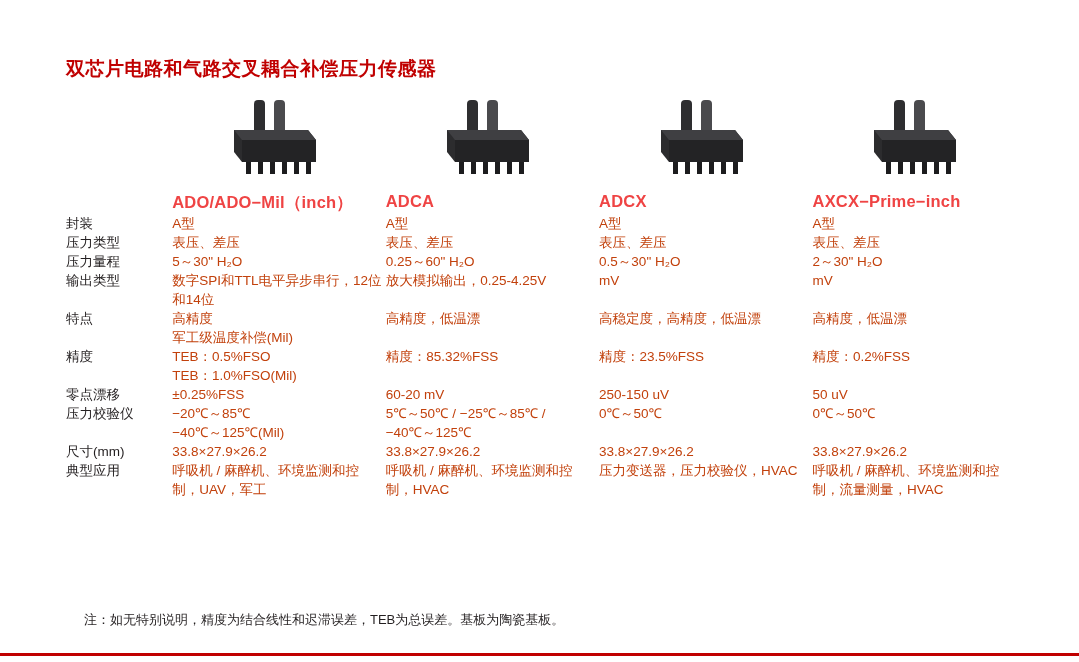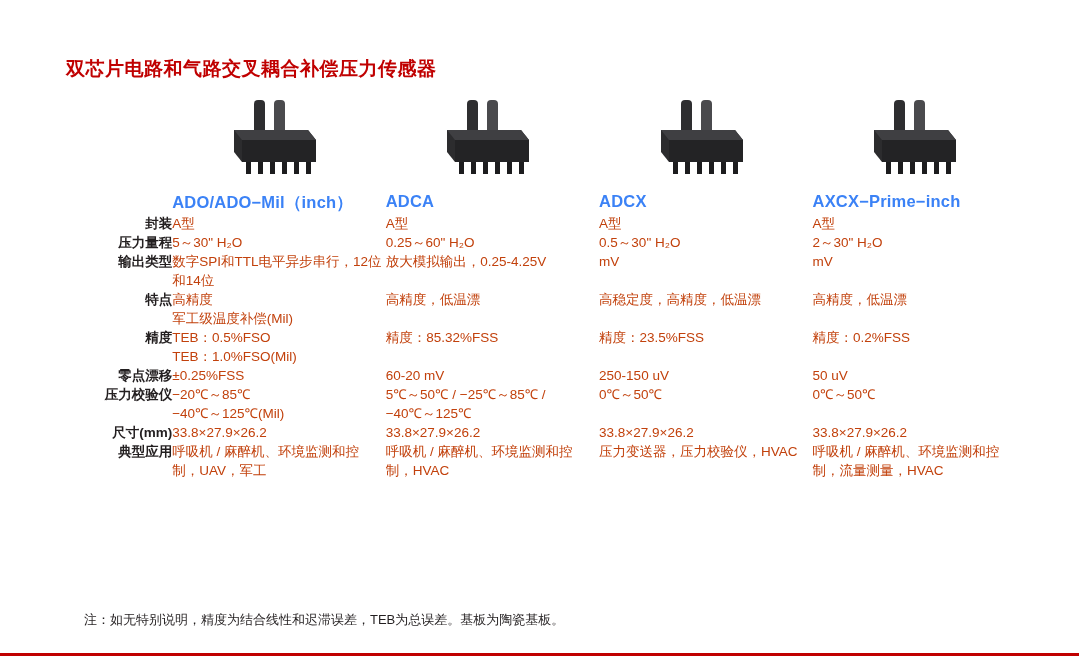--- a/index.html
+++ b/index.html
@@ -57,30 +57,29 @@
     padding-bottom: 2px;
   }
   .img-cell .sensor {
     display: inline-block;
     margin-left: -6px;
   }
   
   .prod-name {
     font-size: 16.5px;
     font-weight: bold;
-    color: #3b82f6;
+    color: #ef4444;
     padding: 4px 0 10px 0;
     letter-spacing: 0.2px;
     white-space: nowrap;
   }
   .row-label {
-    text-align: right;
     padding-right: 16px;
     font-size: 13.5px;
-    font-weight: bold;
+    font-weight: normal;
     color: #231f20;
     line-height: 19px;
     padding-top: 9px;
     padding-bottom: 9px;
     white-space: nowrap;
   }
   .row-val {
     font-size: 13.5px;
     color: #c2410c;
     line-height: 19px;
@@ -204,20 +203,27 @@
         </tr>
 
         <tr>
           <td class="row-label">封装</td>
           <td class="row-val">A型</td>
           <td class="row-val">A型</td>
           <td class="row-val">A型</td>
           <td class="row-val">A型</td>
         </tr>
 
+        <tr>
+          <td class="row-label">压力类型</td>
+          <td class="row-val">表压、差压</td>
+          <td class="row-val">表压、差压</td>
+          <td class="row-val">表压、差压</td>
+          <td class="row-val">表压、差压</td>
+        </tr>
 
         <tr>
           <td class="row-label">压力量程</td>
           <td class="row-val">5～30" H₂O</td>
           <td class="row-val">0.25～60" H₂O</td>
           <td class="row-val">0.5～30" H₂O</td>
           <td class="row-val">2～30" H₂O</td>
         </tr>
 
         <tr>

